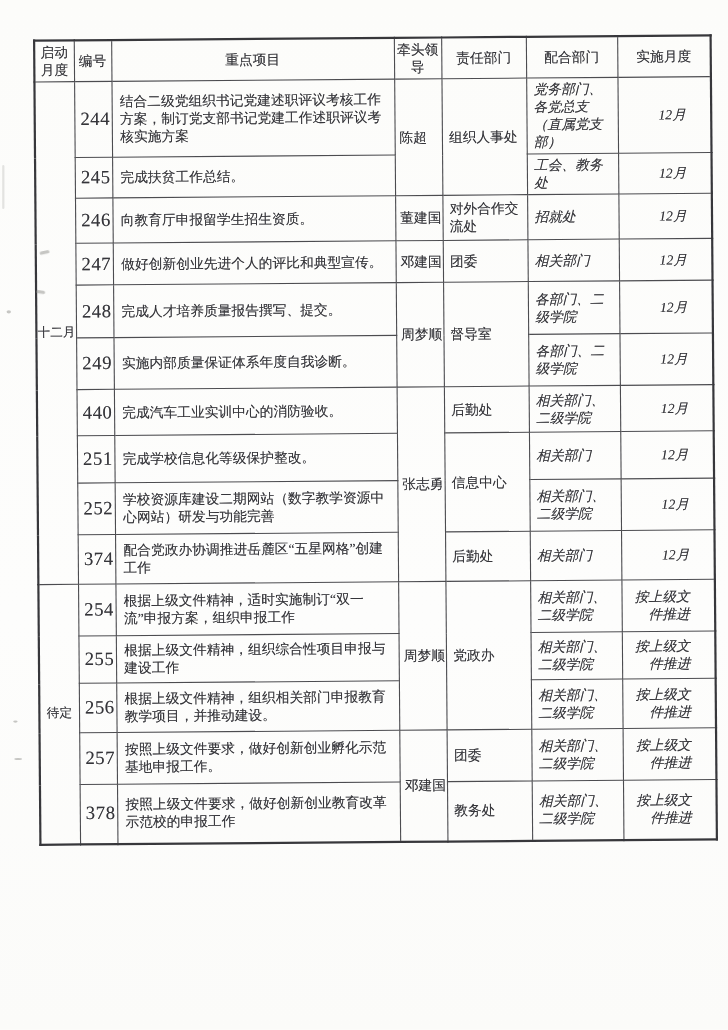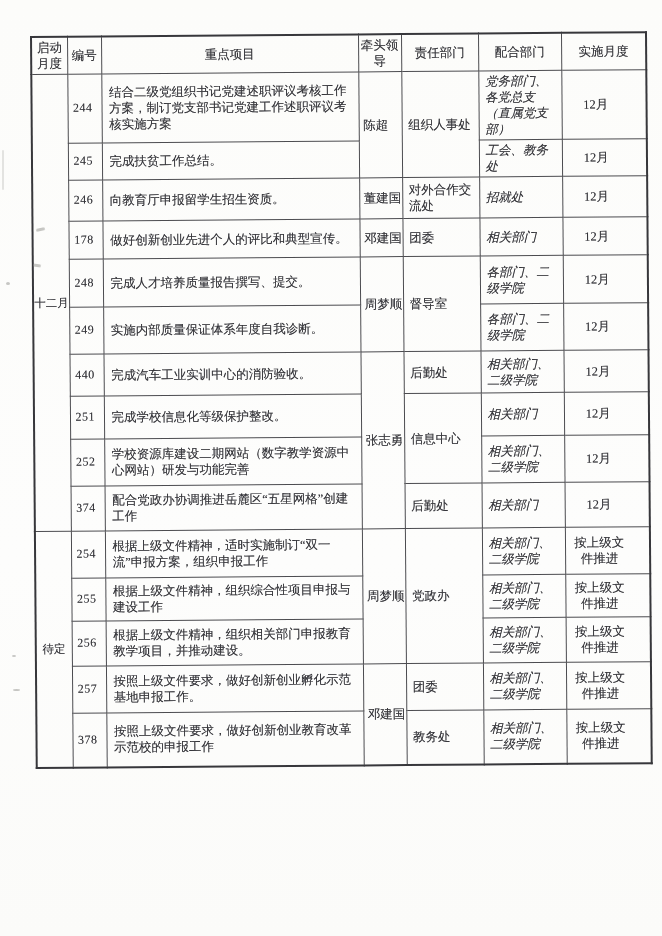--- a/index.html
+++ b/index.html
@@ -35,26 +35,26 @@
     vertical-align:middle;
     color:#35353a;
     text-shadow:0 0 0.4px rgba(70,70,75,0.55);
     overflow:hidden;
   }
   table { border:2px solid #37373b; }
   tr.hdr th { text-align:center; padding:2px; }
   th.h-leader { padding:2px 9px;margin-top:48px; }
   th.h-support { text-align:left; padding-left:6px; }
   td.start { text-align:center; padding:0; white-space:nowrap; font-size:11.5px; }
-  td.no   { text-align:left; padding-left:5px; font-size:12px; letter-spacing:0.5px; }
+  td.no   { text-align:left; padding-left:5px; font-size:17px; letter-spacing:0.5px; }
   td.proj { text-align:left; padding:3px 6px 3px 7px; }
   td.leader { text-align:left; padding-left:4px; }
   td.dept { text-align:left; padding:2px 4px 2px 6px; }
   td.supp { text-align:left; padding:2px 4px 2px 6px;font-style:italic; }
-  td.month { text-align:center; padding:2px 22px 2px 6px; }
+  td.month { text-align:right; padding:2px 22px 2px 6px;font-style:italic; }
   .speck { position:absolute; background:#9a9a96; border-radius:50%; filter:blur(0.6px); opacity:0.55; }
   .s1 { left:36px; top:228px; width:9px; height:3px; border-radius:2px; transform:rotate(-12deg); }
   .s2 { left:33px; top:264px; width:8px; height:3px; border-radius:2px; transform:rotate(8deg); }
   .s3 { left:6px;  top:282px; width:4px; height:3px; }
   .s4 { left:12px; top:655px; width:4px; height:2px; }
   .s5 { left:13px; top:689px; width:7px; height:2px; }
   .s6 { left:2px;  top:150px; width:2px; height:40px; border-radius:1px; opacity:0.25; }
 </style>
 </head>
 <body>
@@ -102,21 +102,21 @@
         <tr style="height:41px">
           <td class="no">246</td>
           <td class="proj">向教育厅申报留学生招生资质。</td>
           <td class="leader">董建国</td>
           <td class="dept">对外合作交流处</td>
           <td class="supp">招就处</td>
           <td class="month">12月</td>
         </tr>
 
         <tr style="height:38px">
-          <td class="no">178</td>
+          <td class="no">247</td>
           <td class="proj">做好创新创业先进个人的评比和典型宣传。</td>
           <td class="leader">邓建国</td>
           <td class="dept">团委</td>
           <td class="supp">相关部门</td>
           <td class="month">12月</td>
         </tr>
 
         <tr style="height:48px">
           <td class="no">248</td>
           <td class="proj">完成人才培养质量报告撰写、提交。</td>

